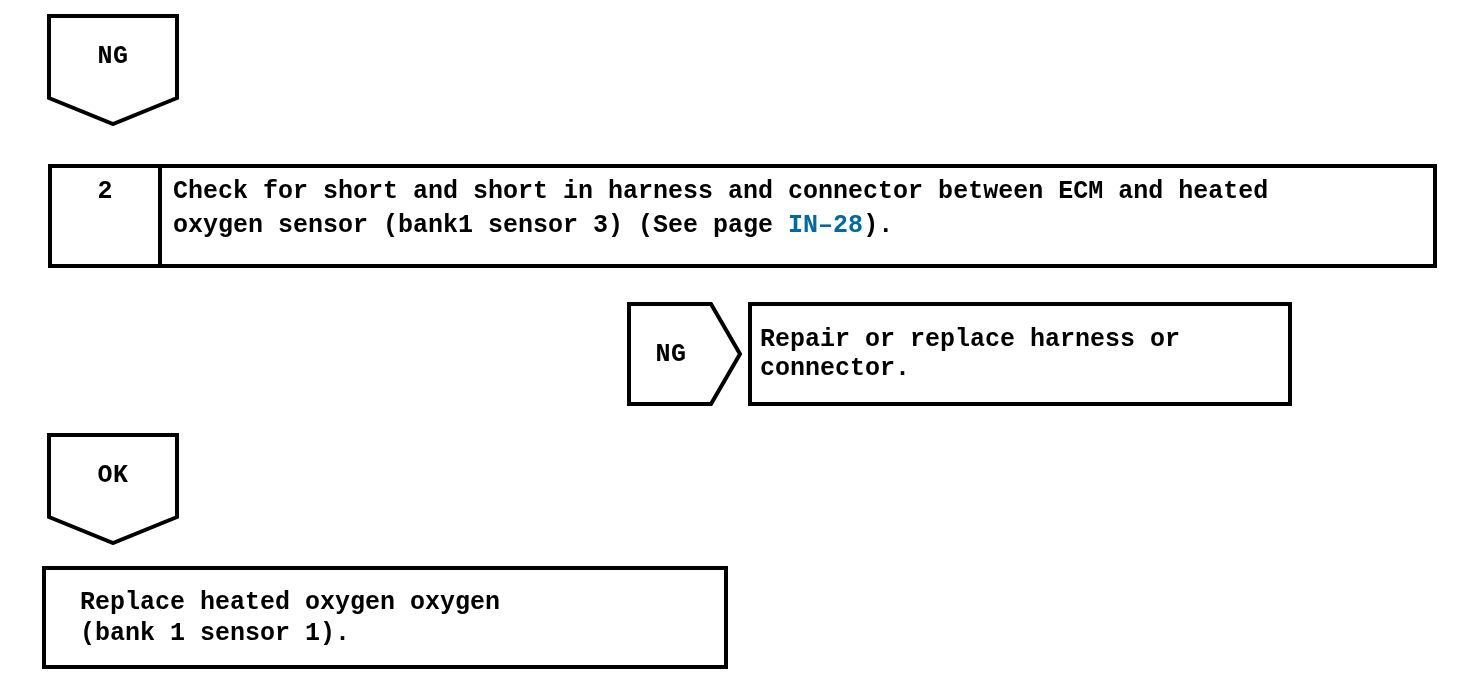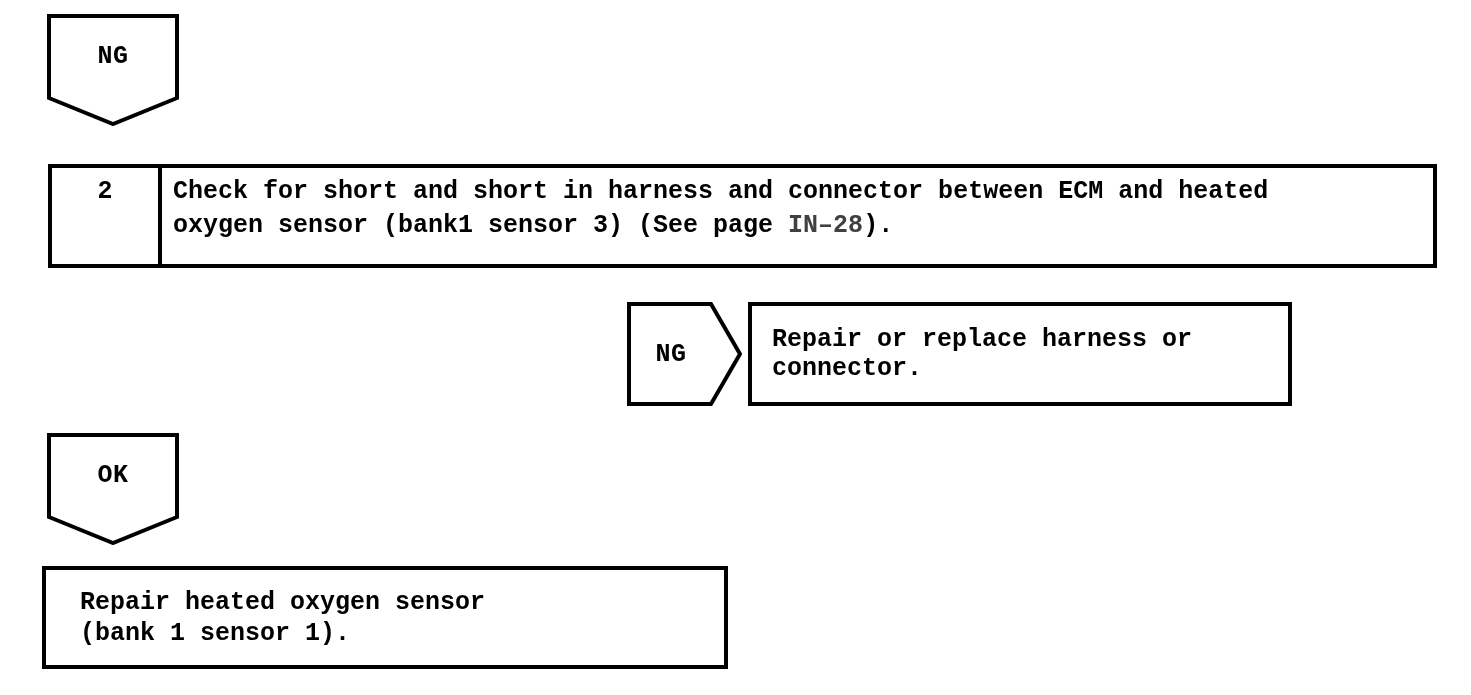--- a/index.html
+++ b/index.html
@@ -79,37 +79,37 @@
     text-align: center;
     flex: none;
   }
   .step-instruction {
     flex: 1;
     font-size: 25px;
     line-height: 34px;
     padding: 7px 10px 0 11px;
   }
   .page-link {
-    color: #404040;
+    color: #0369a1;
     text-decoration: none;
     cursor: pointer;
   }
 
   .repair-box {
     position: absolute;
     left: 748px;
     top: 302px;
     width: 544px;
     height: 104px;
     border: 4px solid #000000;
     box-sizing: border-box;
     background: #ffffff;
     display: flex;
     align-items: center;
-    padding-left: 20px;
+    padding-left: 8px;
     font-size: 25px;
   }
 
   .result-box {
     position: absolute;
     left: 42px;
     top: 566px;
     width: 686px;
     height: 103px;
     border: 4px solid #000000;
@@ -155,17 +155,17 @@
   </div>
 
   <div class="flag flag-ok">
     <svg width="132" height="112" viewBox="0 0 132 112">
       <polygon points="2,2 130,2 130,84 66,110 2,84" fill="#ffffff" stroke="#000000" stroke-width="4" stroke-linejoin="miter"></polygon>
     </svg>
     <span class="flag-label">OK</span>
   </div>
 
   <div class="result-box">
-    <div>Repair heated oxygen sensor</div>
+    <div>Replace heated oxygen oxygen</div>
     <div>(bank 1 sensor 1).</div>
   </div>
 
 </div>
 
 </body></html>

